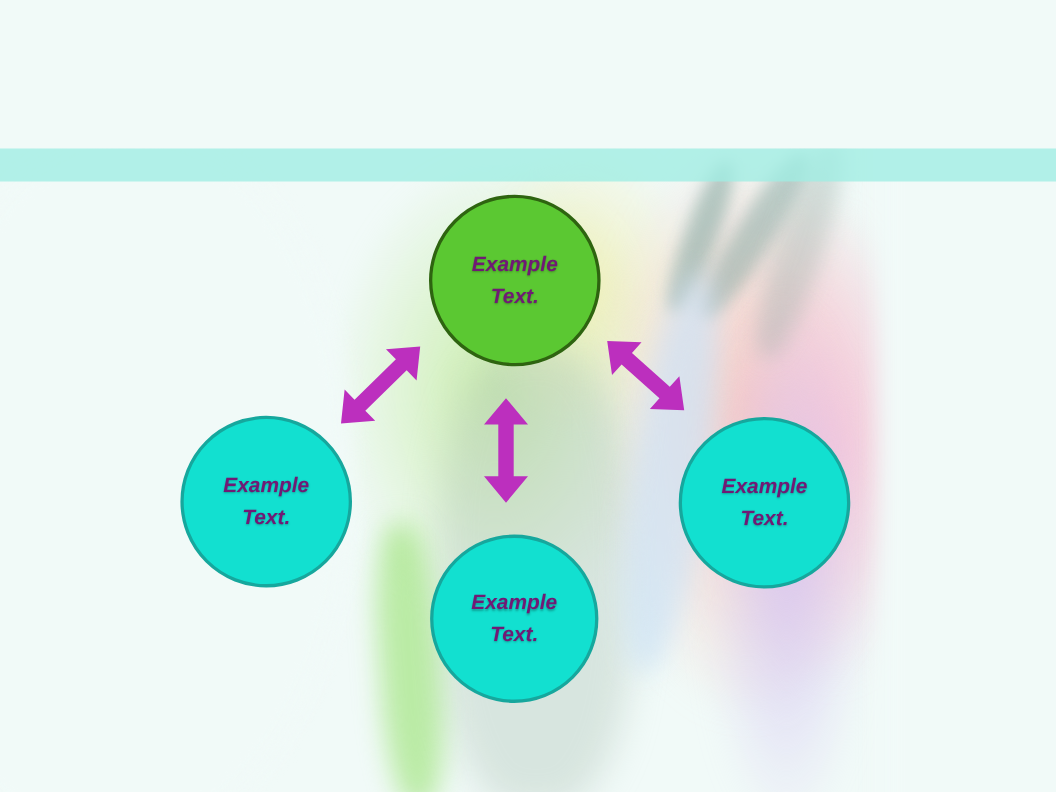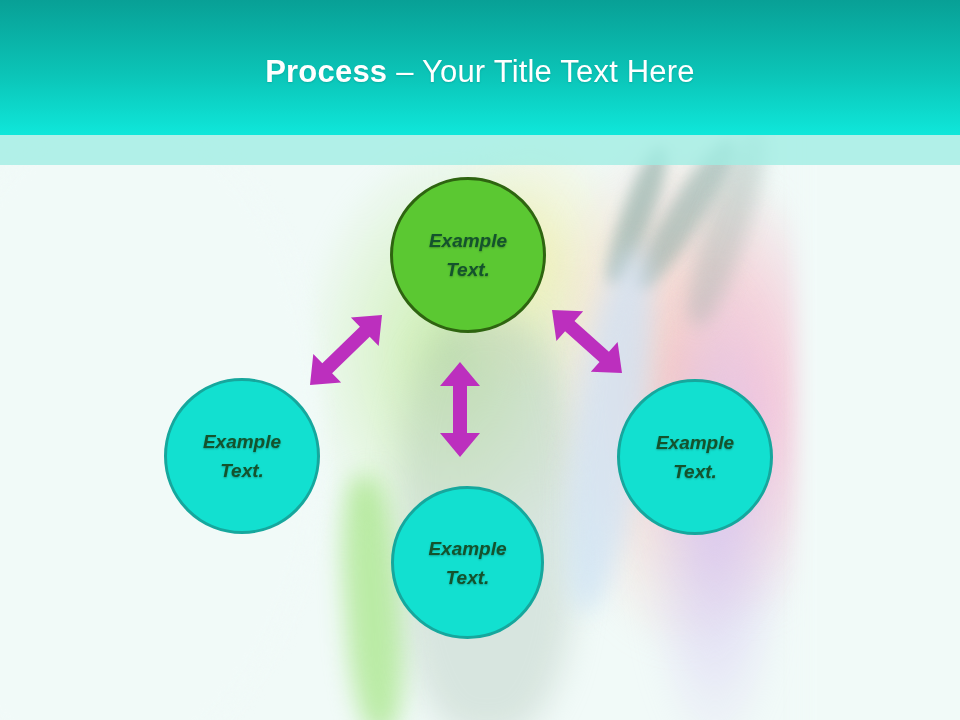--- a/index.html
+++ b/index.html
@@ -58,21 +58,21 @@
                      border-radius:45% 55% 48% 50%; transform:rotate(6deg); filter:blur(9px); }
   .sh-white-right  { left:800px; top:-20px; width:220px; height:650px; background:#f1faf8; filter:blur(10px); }
 
   
   .node {
     position:absolute; border-radius:50%;
     display:flex; flex-direction:column; align-items:center; justify-content:center;
     z-index:10; box-sizing:border-box;
   }
   .node span {
-    color:#14532d; font-weight:bold; font-style:italic; font-size:19px; line-height:29px;
+    color:#701a75; font-weight:bold; font-style:italic; font-size:19px; line-height:29px;
     text-shadow:0 1px 2px rgba(0,0,0,0.28);
   }
   .node-green { background:#5bc832; border:3px solid #2e6410; }
   .node-cyan  { background:#12e0d0; border:3px solid #16a79d; }
   .node-top    { left:390px; top:177px; width:156px; height:156px; }
   .node-left   { left:164px; top:378px; width:156px; height:156px; }
   .node-bottom { left:391px; top:486px; width:153px; height:153px; }
   .node-right  { left:617px; top:379px; width:156px; height:156px; }
 
   
@@ -93,25 +93,20 @@
     <div class="sh-fin1"></div>
     <div class="sh-fin2"></div>
     <div class="sh-fin3"></div>
     <div class="sh-center-shade"></div>
     <div class="sh-green-streak"></div>
     <div class="sh-blue-curve"></div>
     <div class="sh-white-left"></div>
     <div class="sh-white-right"></div>
   </div>
 
-  <div class="header-bar">
-    <div class="page-title">
-      <span class="t-bold">Process</span><span class="t-rest">– Your Title Text Here</span>
-    </div>
-  </div>
   <div class="header-accent-band"></div>
 
   <svg class="arrows" viewBox="0 0 960 720" xmlns="http://www.w3.org/2000/svg">
     <polygon points="310,385 341.1,382.6 332.1,373.3 369.7,336.7 378.7,346.0 382,315 350.9,317.4 359.9,326.7 322.3,363.3 313.3,354.0"></polygon>
     <polygon points="460,457 480,433 467,433 467,386 480,386 460,362 440,386 453,386 453,433 440,433"></polygon>
     <polygon points="552,310 556.4,341.0 565.1,331.3 599.5,362.1 590.8,371.8 622,373 617.6,342.0 608.9,351.7 574.5,320.9 583.2,311.2"></polygon>
   </svg>
 
   <div class="node node-green node-top">
     <span>Example</span>

